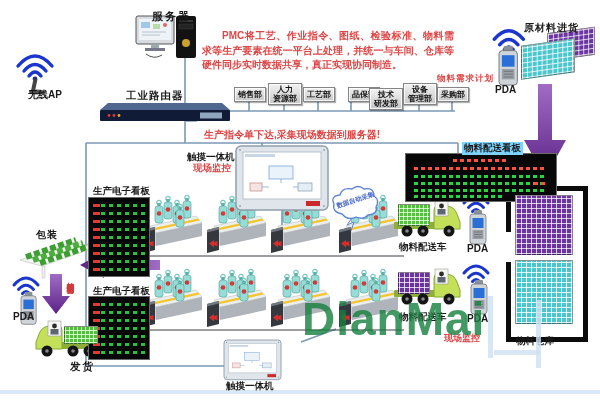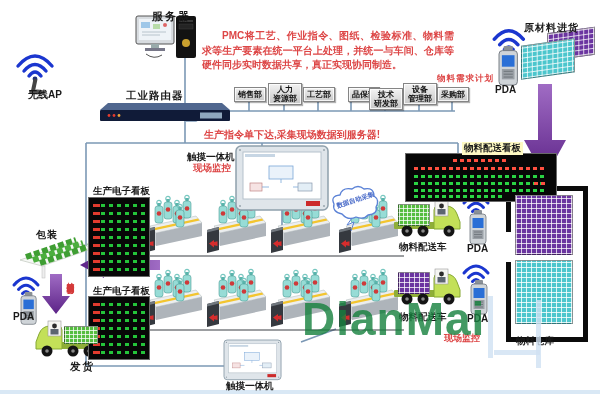--- a/index.html
+++ b/index.html
@@ -255,21 +255,21 @@
 研发部</div>
   <div class="dept" style="left:403px;top:83px;width:32px;height:20px;">设备
 管理部</div>
   <div class="dept" style="left:437px;top:87px;width:30px;height:13px;">采购部</div>
 
   <div class="lbl pink" style="left:204px;top:128px;font-size:10px;">生产指令单下达,采集现场数据到服务器!</div>
 
   <div class="lbl" style="left:187px;top:151px;font-size:9.5px;">触摸一体机</div>
   <div class="lbl pink" style="left:193px;top:162px;font-size:9.5px;">现场监控</div>
 
-  <div class="lbl" style="left:462px;top:142px;font-size:9.5px;background:#fef9c3;padding:0 2px;">物料配送看板</div>
+  <div class="lbl" style="left:462px;top:142px;font-size:9.5px;background:#7dd3fc;padding:0 2px;">物料配送看板</div>
 
   <div class="led" style="left:405px;top:153px;width:150px;height:47px;">
     <div class="lrow" style="left:47px;top:5px;width:56px;color:#ff5040;"></div>
     <div class="lrow" style="left:8px;top:13px;width:132px;color:#ff5040;"></div>
     <div class="lrow" style="left:8px;top:21px;width:132px;color:#2ad343;"></div>
     <div class="lrow" style="left:8px;top:28px;width:132px;color:#2ad343;"></div>
     <div class="lrow" style="left:8px;top:35px;width:132px;color:#2ad343;"></div>
     <div class="lrow" style="left:8px;top:41px;width:90px;color:#2ad343;"></div>
     <div class="lrow" style="left:128px;top:28px;width:12px;color:#ff5040;"></div>
   </div>

